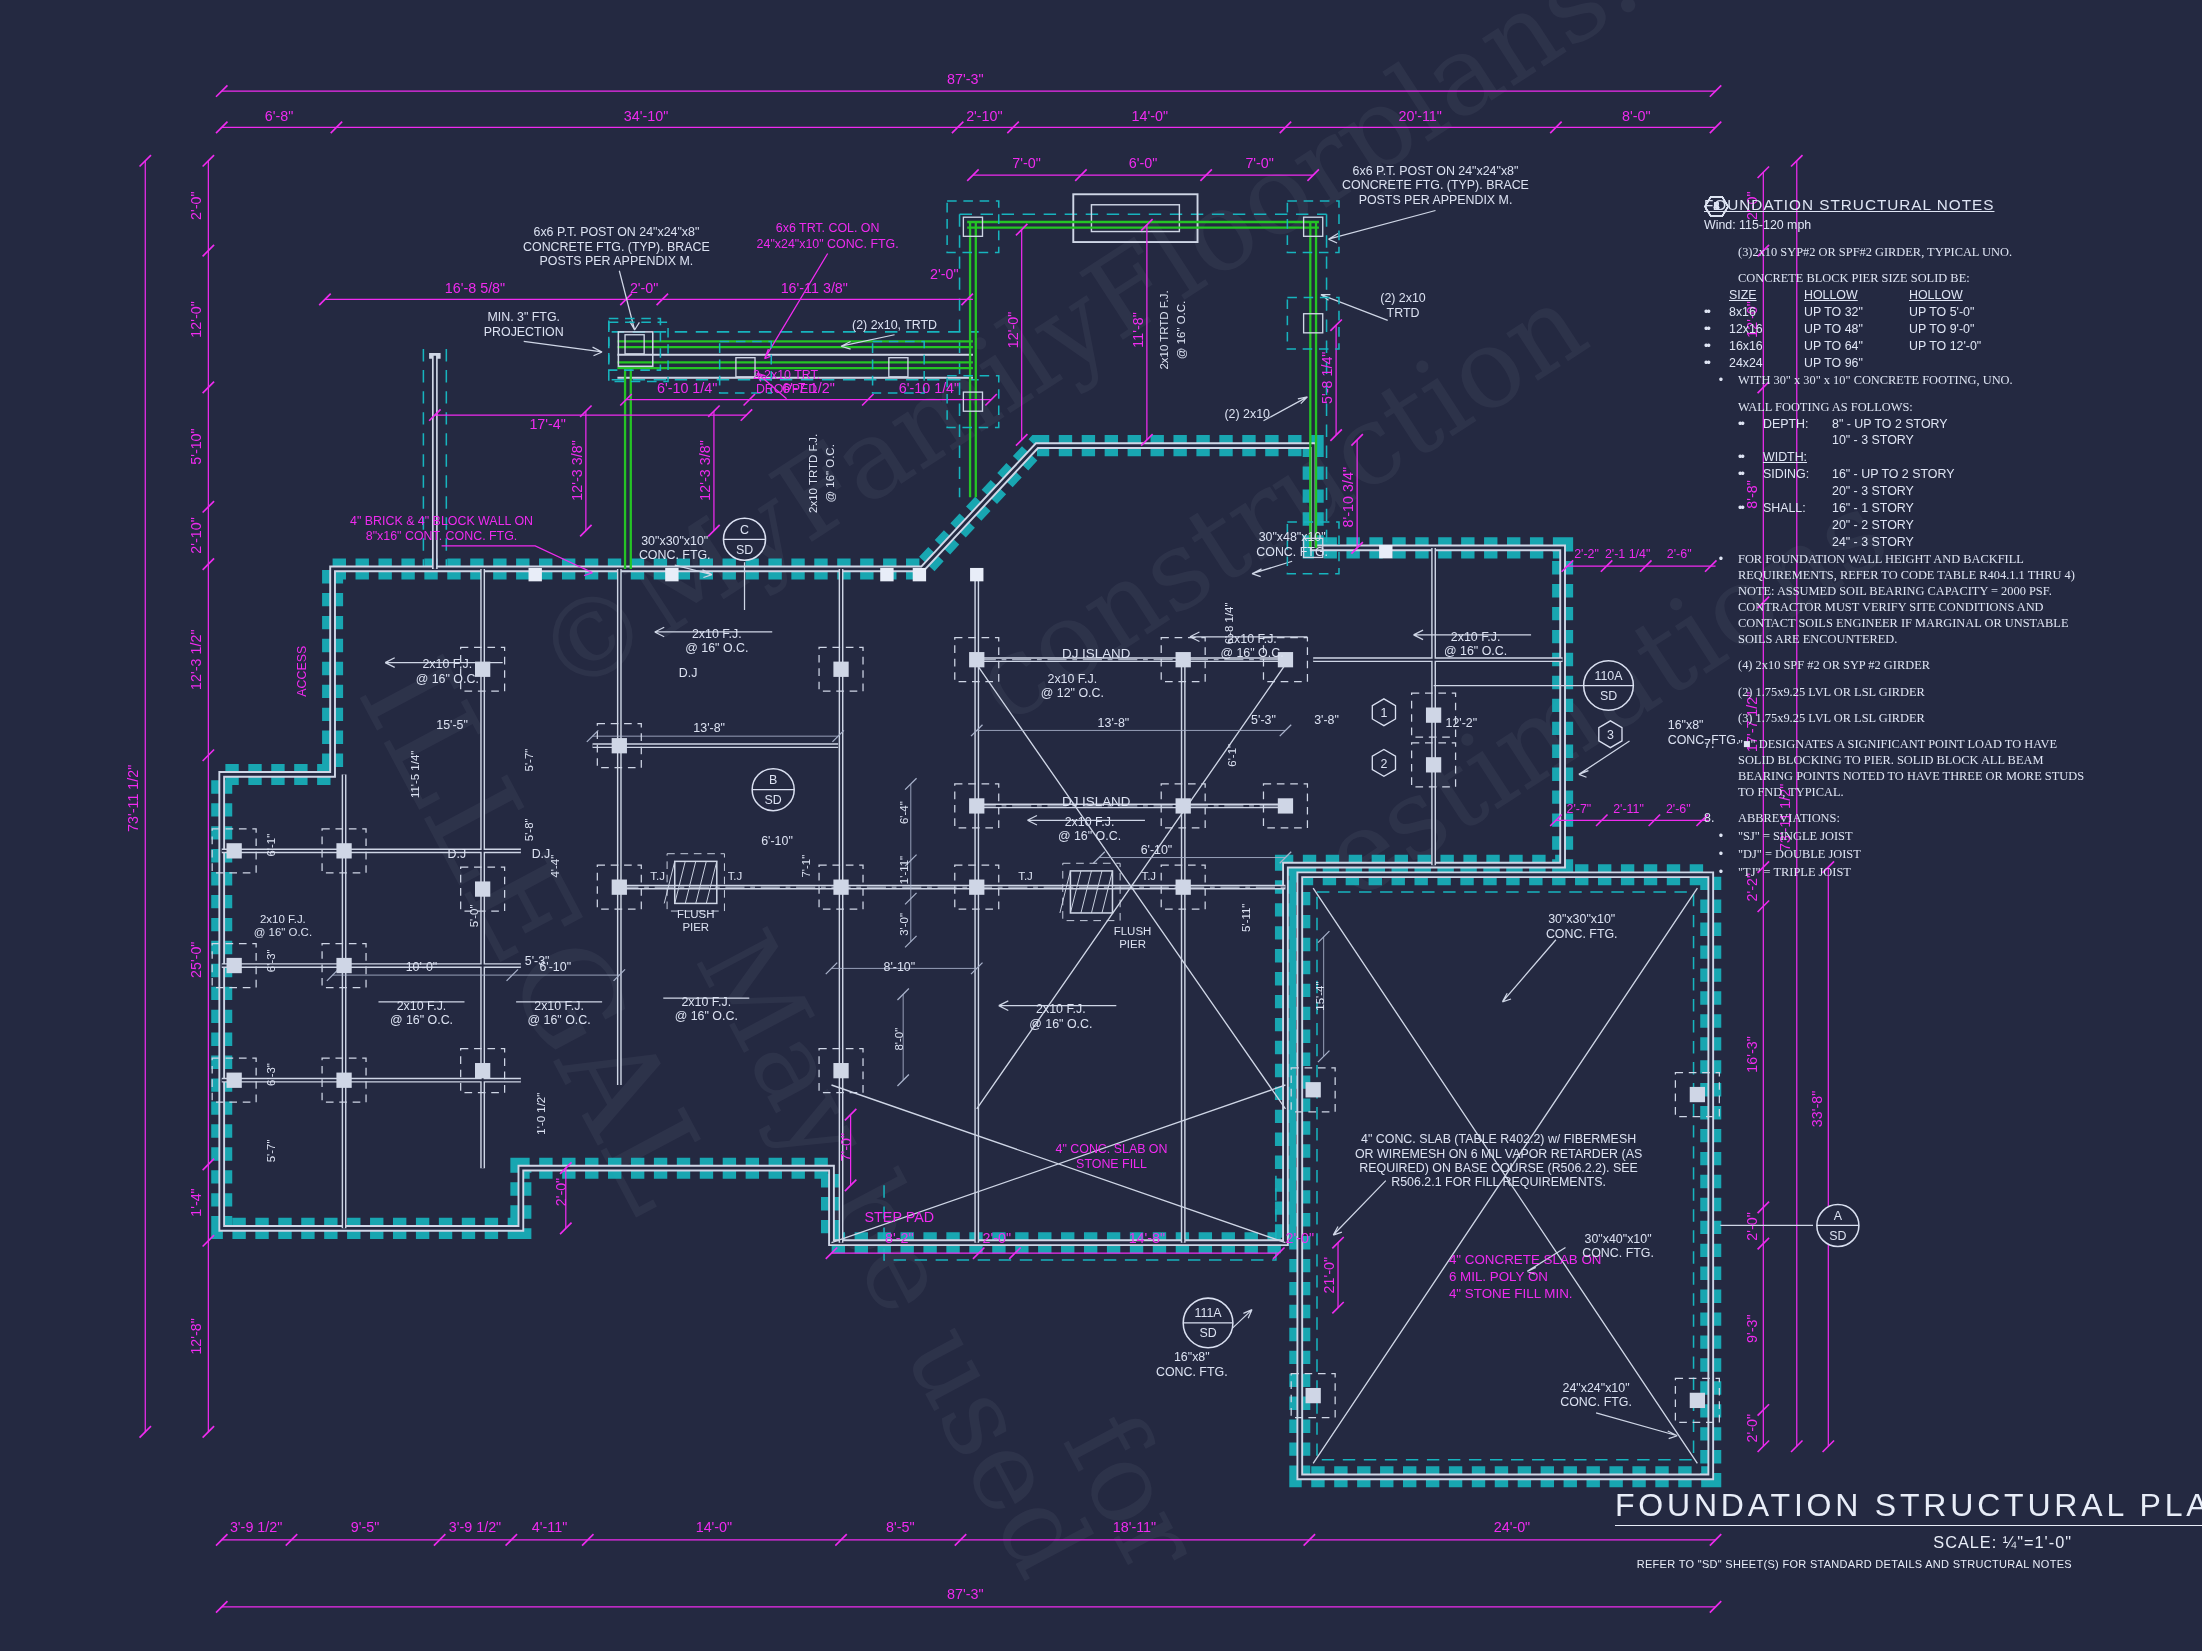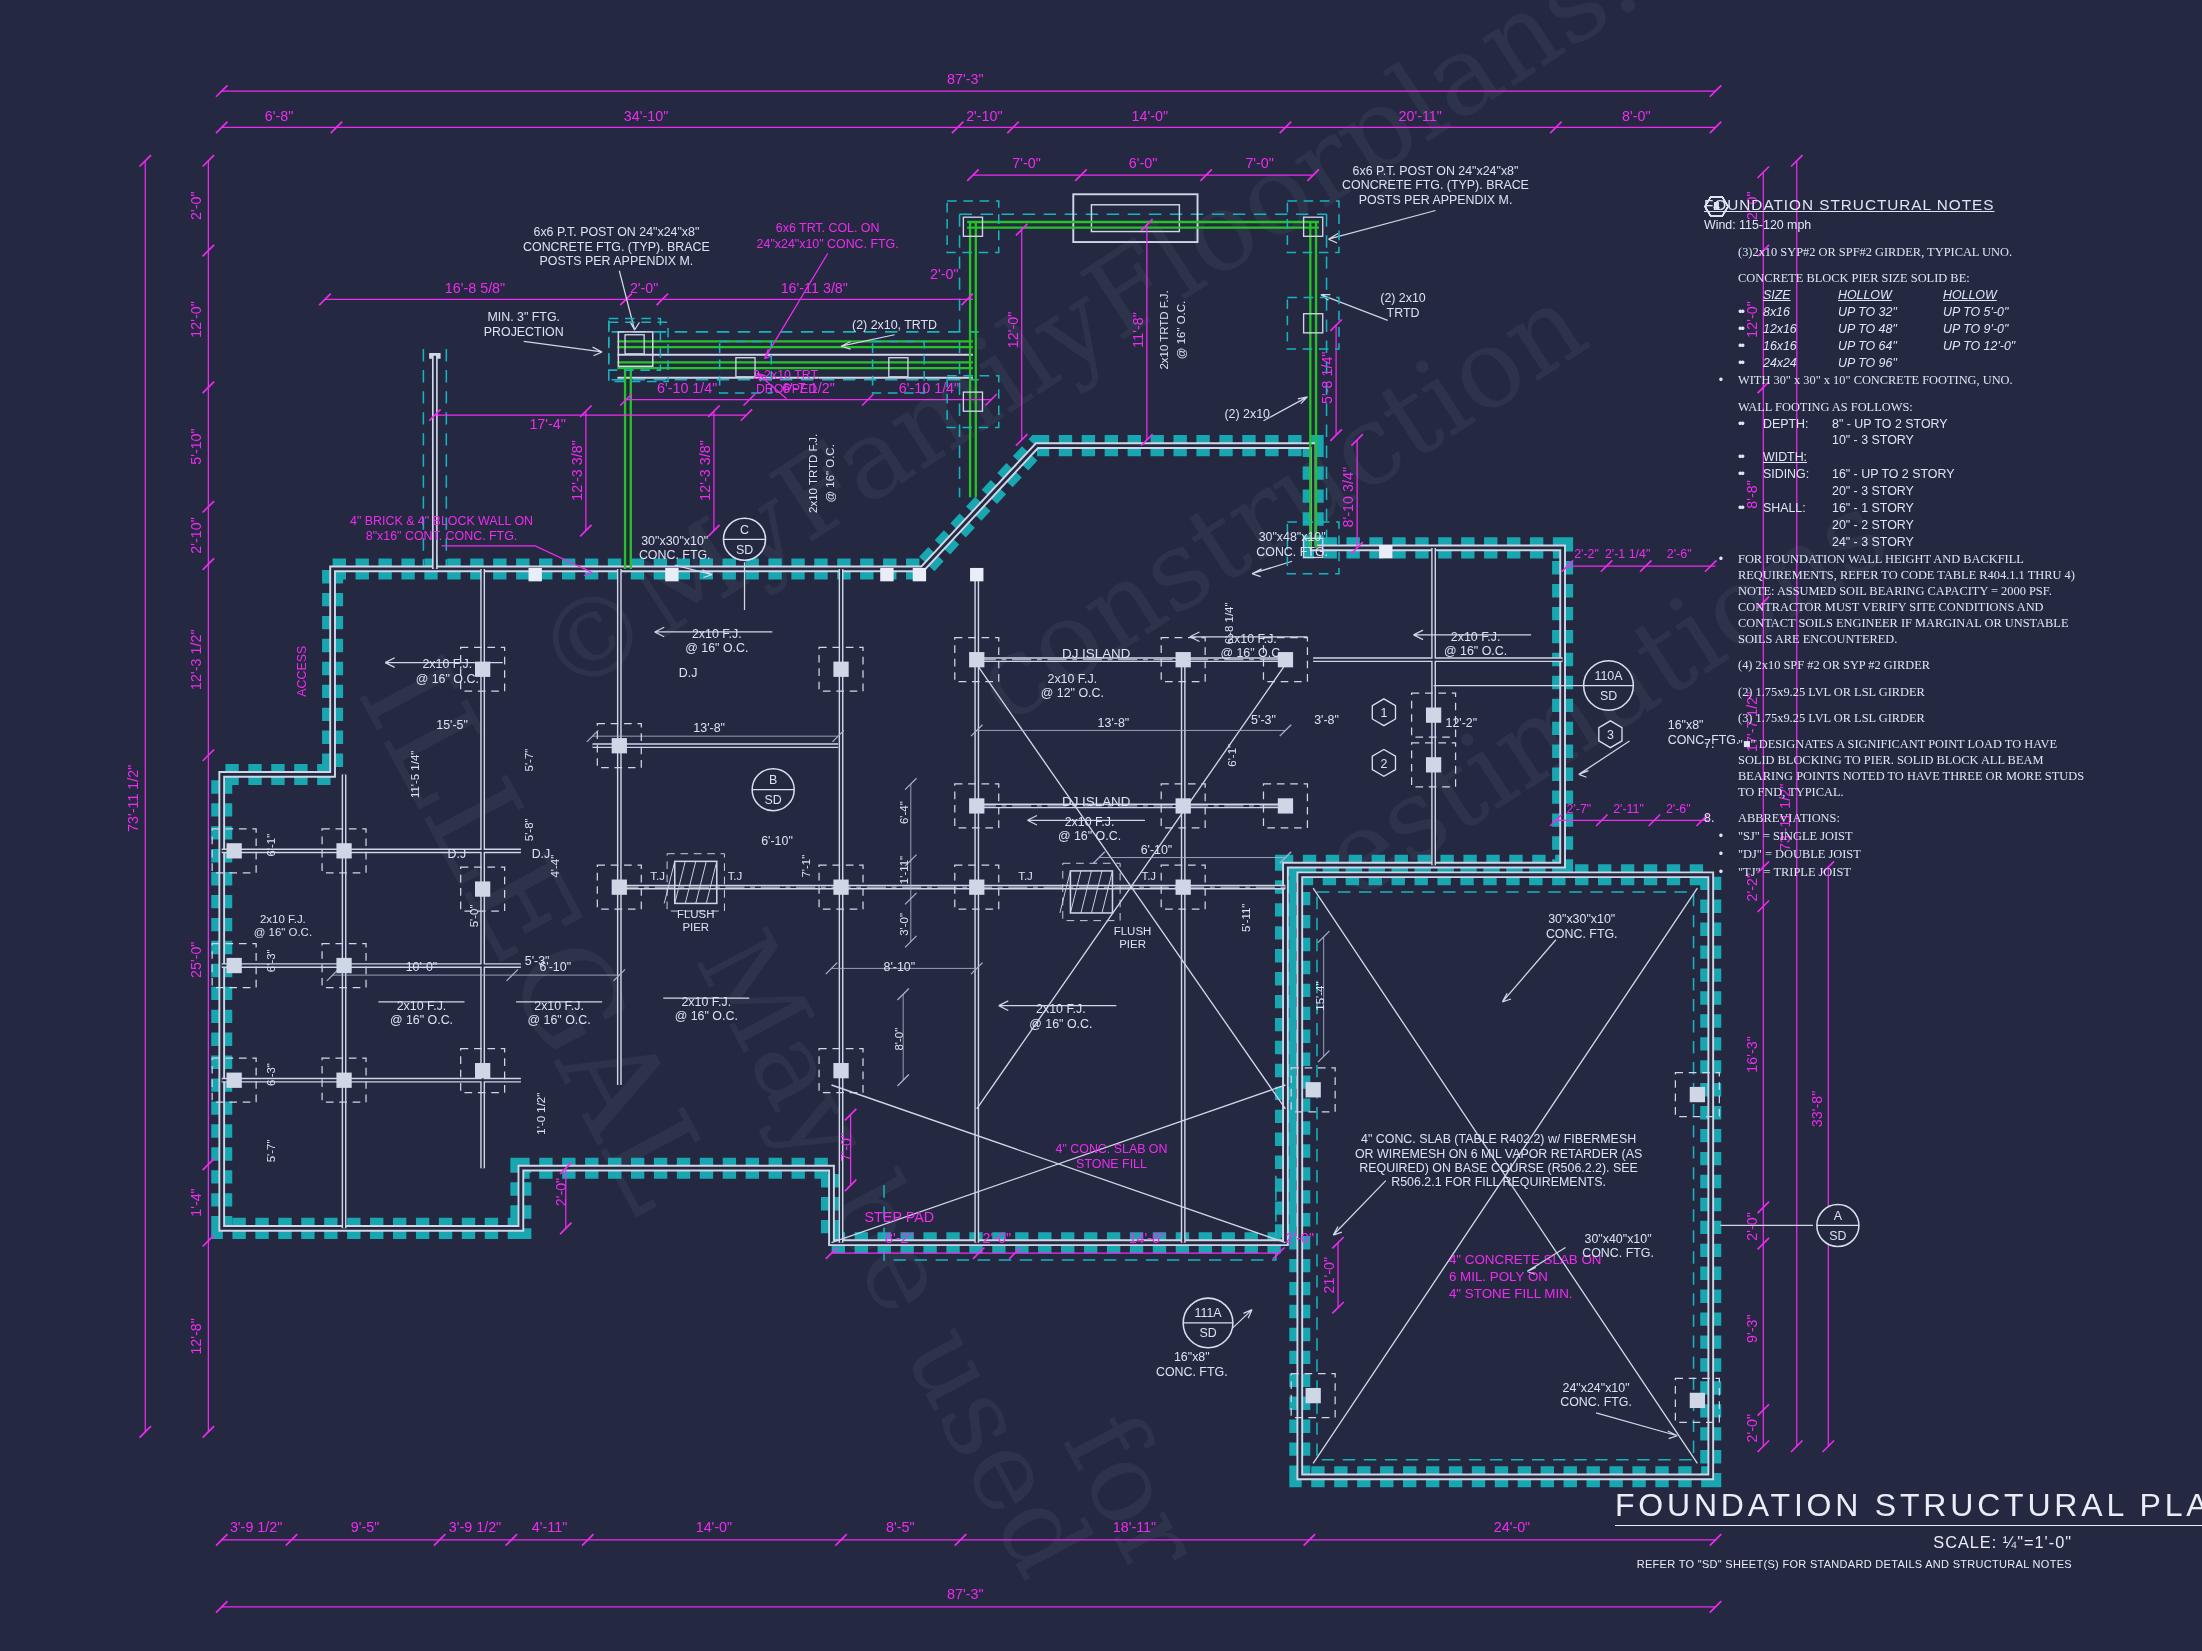--- a/index.html
+++ b/index.html
@@ -14,21 +14,21 @@
   .nrow{display:flex;margin-top:10.5px;}
   .nrow.tight{margin-top:1.9px;}
   .nmark{width:34px;flex:0 0 34px;text-align:left;}
   .nmark svg{vertical-align:-5.7px;}
   .ntext{flex:1;font-family:Liberation Serif, serif;}
   .prow{display:flex;margin-left:34px;margin-top:1px;}
   .pmark{width:25px;flex:0 0 25px;letter-spacing:-1.9px;}
   .plab{width:69px;flex:0 0 69px;}
   .pval{flex:1;}
   .und{text-decoration:underline;}
-  .trow{display:flex;margin-left:34px;margin-top:1px;font-style:italic;}
+  .trow{display:flex;margin-top:1px;}
   .tc0{width:25px;flex:0 0 25px;letter-spacing:-1.9px;}
   .tc1{width:75px;flex:0 0 75px;}
   .tc2{width:105px;flex:0 0 105px;}
   .tc3{flex:1;}
   
   .titleblock{position:absolute;left:1615px;top:1487px;width:457px;text-align:right;color:#e8edf8;}
   .tb-title{display:inline-block;font-size:32px;letter-spacing:3.8px;border-bottom:1.9px solid #e8edf8;padding-bottom:1px;white-space:nowrap;}
   .tb-scale{font-size:16.3px;letter-spacing:1px;margin-top:6.7px;}
   .tb-note{font-size:11px;margin-top:6.7px;letter-spacing:0.3px;}
 </style>

